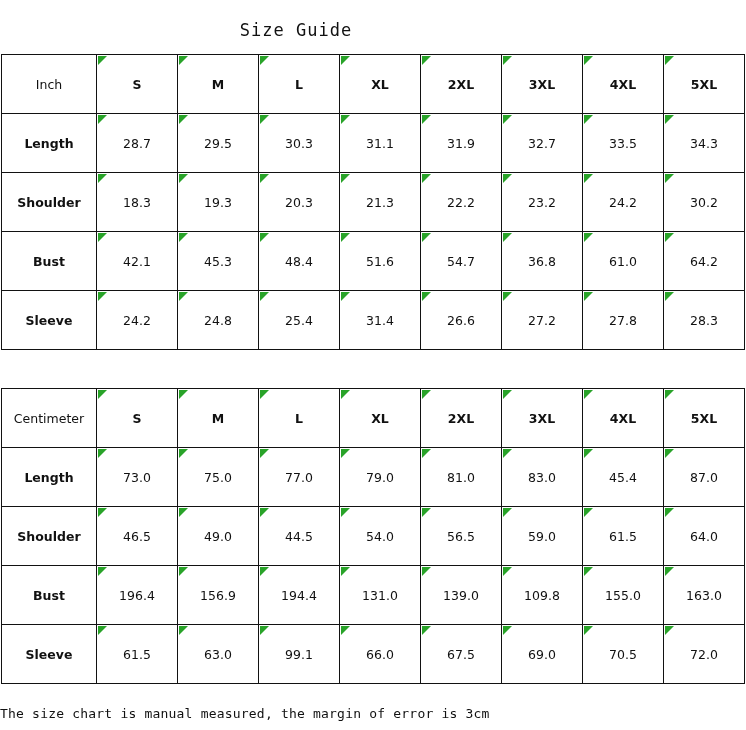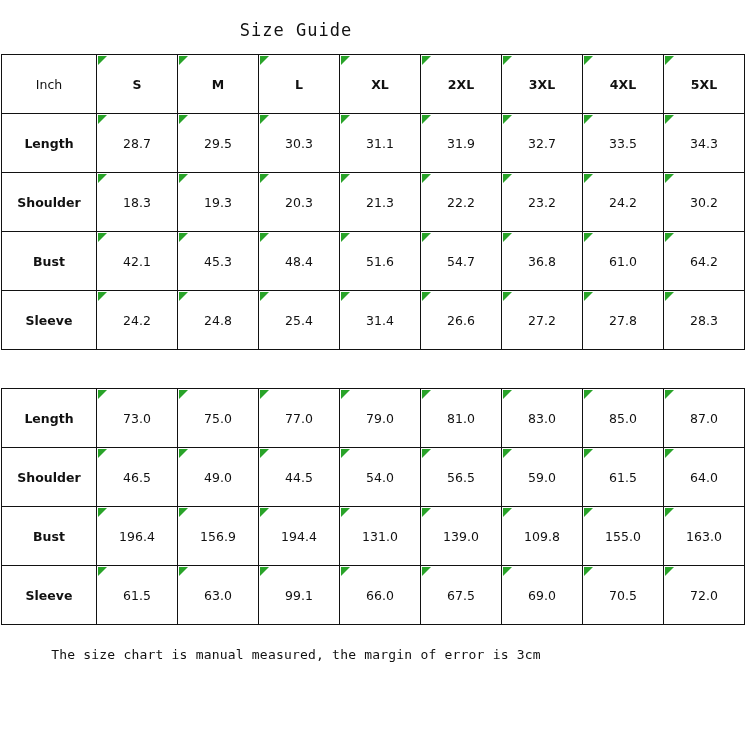--- a/index.html
+++ b/index.html
@@ -70,21 +70,20 @@
     top: 1px;
     width: 0;
     height: 0;
     border-left: 9px solid #29a329;
     border-bottom: 9px solid transparent;
   }
   .gap {
     height: 38px;
   }
   .footnote {
-    text-align: center;
     font-family: "DejaVu Sans Mono", monospace;
     font-size: 13px;
     color: #111111;
     padding-top: 22px;
     letter-spacing: 0.2px;
   }
 </style>
 </head>
 <body>
 
@@ -178,30 +177,41 @@
           <col class="cx">
           <col class="cx">
           <col class="cx">
           <col class="cx">
           <col class="cx">
           <col class="cx">
           <col class="cx">
           <col class="cx">
       </colgroup>
       <tbody>
+        <tr>
+          <td class="hdr-unit">Centimeter</td>
+          <td class="corner">S</td>
+          <td class="corner">M</td>
+          <td class="corner">L</td>
+          <td class="corner">XL</td>
+          <td class="corner">2XL</td>
+          <td class="corner">3XL</td>
+          <td class="corner">4XL</td>
+          <td class="corner">5XL</td>
+        </tr>
 
         <tr>
           <td>Length</td>
           <td class="val corner">73.0</td>
           <td class="val corner">75.0</td>
           <td class="val corner">77.0</td>
           <td class="val corner">79.0</td>
           <td class="val corner">81.0</td>
           <td class="val corner">83.0</td>
-          <td class="val corner">85.0</td>
+          <td class="val corner">45.4</td>
           <td class="val corner">87.0</td>
         </tr>
 
         <tr>
           <td>Shoulder</td>
           <td class="val corner">46.5</td>
           <td class="val corner">49.0</td>
           <td class="val corner">44.5</td>
           <td class="val corner">54.0</td>
           <td class="val corner">56.5</td>

